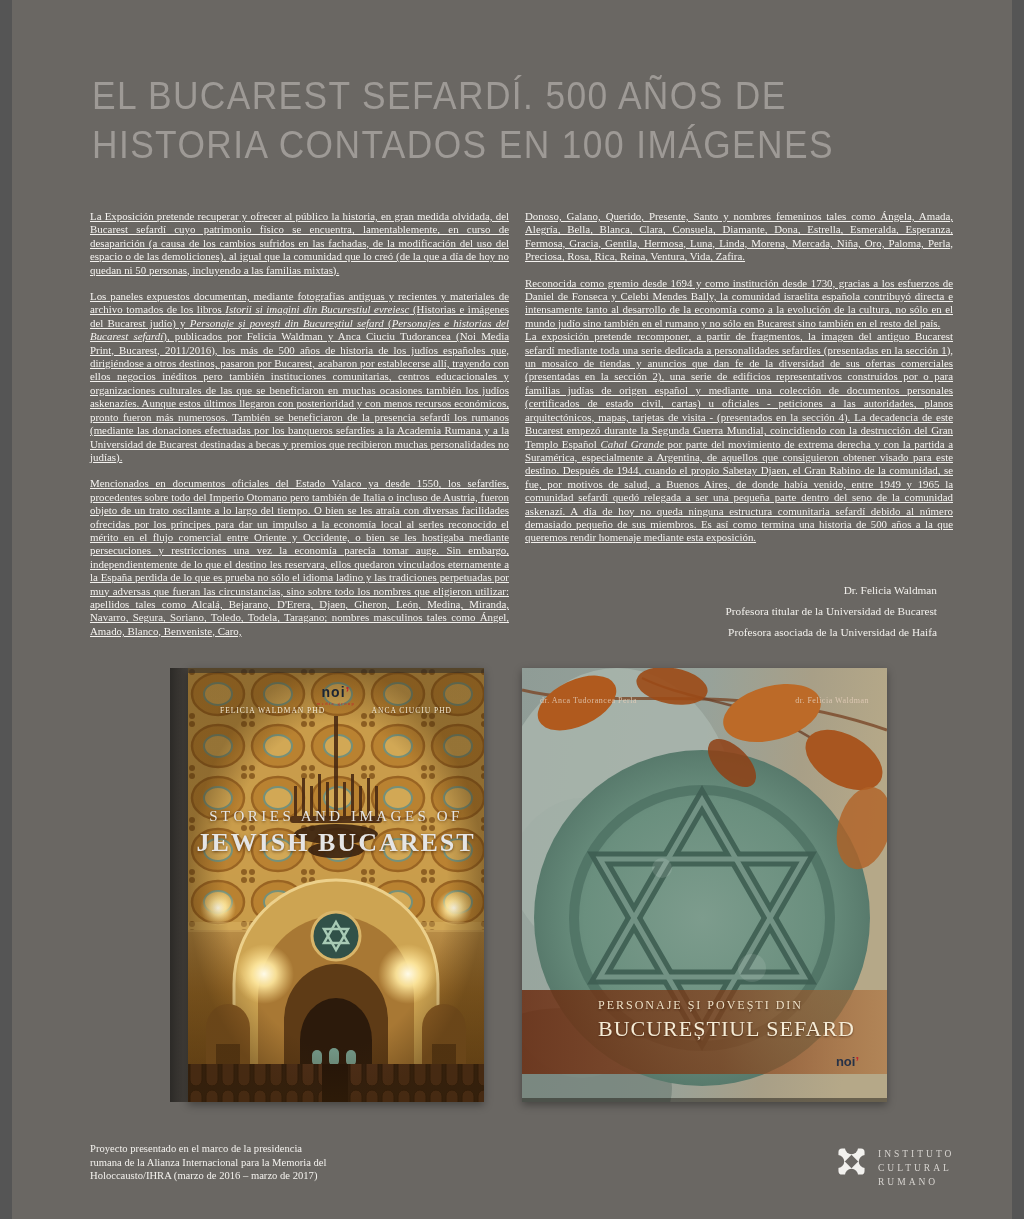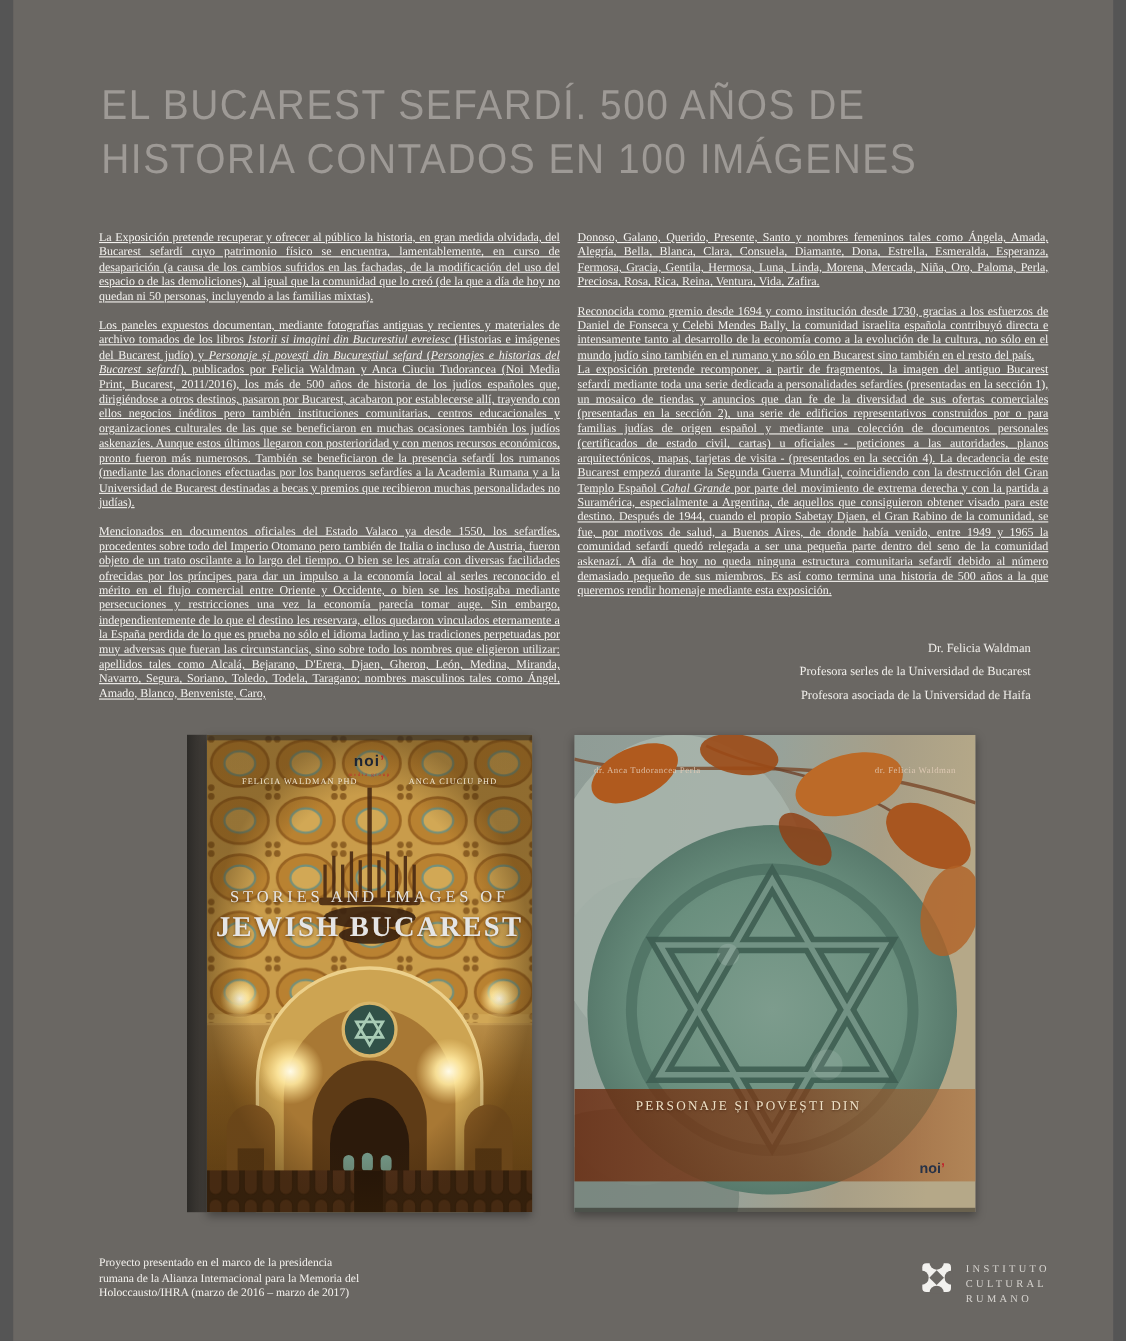--- a/index.html
+++ b/index.html
@@ -47,21 +47,21 @@
   .noi-badge .noi-word{font-family:"Liberation Sans",sans-serif;font-weight:bold;
     font-size:14px;color:#1c2433;letter-spacing:1px;}
   .noi-badge .noi-dot{color:#c1272d;}
   .noi-badge .noi-sub{display:block;font-size:4.6px;letter-spacing:1.4px;color:#c1272d;margin-top:2px;}
   .ltitle{left:0;width:100%;text-align:center;color:#e5e5e5;text-shadow:0 1px 3px rgba(70,35,0,.75);}
   .ltitle-upper{top:140px;font-size:15px;letter-spacing:3.5px;}
   .ltitle-main{top:160px;font-size:26px;font-weight:bold;letter-spacing:2px;}
   .credits-row{left:0;top:28px;width:100%;display:flex;justify-content:space-between;
     padding:0 18px;box-sizing:border-box;
     font-size:8px;letter-spacing:.5px;color:rgba(228,206,186,.85);}
-  .banner-text{left:0;top:330px;width:100%;padding-left:56px;box-sizing:border-box;
+  .banner-text{left:0;top:330px;width:100%;padding-left:76px;box-sizing:border-box;
     color:#efe2c8;text-shadow:0 1px 2px rgba(50,20,5,.6);}
   .banner-upper{font-size:12px;letter-spacing:2px;}
   .banner-main{font-size:22px;letter-spacing:1px;color:#f6ecd6;margin-top:3px;}
   .noi-small{left:auto;right:28px;top:386px;font-family:"Liberation Sans",sans-serif;
     font-weight:bold;font-size:13px;color:#273247;position:absolute;}
   .noi-small .noi-dot{color:#c1272d;}
   
   .footer-project{position:absolute;left:78px;top:1142px;
     font-size:10.6px;line-height:13.6px;color:#f4f2ee;}
   .icr{position:absolute;left:825px;top:1147px;display:flex;align-items:flex-start;}
@@ -85,21 +85,21 @@
   </div>
 
   <div class="col col-right">
     <p><span>Donoso, Galano, Querido, Presente, Santo y nombres femeninos tales como Ángela, Amada, Alegría, Bella, Blanca, Clara, Consuela, Diamante, Dona, Estrella, Esmeralda, Esperanza, Fermosa, Gracia, Gentila, Hermosa, Luna, Linda, Morena, Mercada, Niña, Oro, Paloma, Perla, Preciosa, Rosa, Rica, Reina, Ventura, Vida, Zafira.</span></p>
     <p class="tight"><span>Reconocida como gremio desde 1694 y como institución desde 1730, gracias a los esfuerzos de Daniel de Fonseca y Celebi Mendes Bally, la comunidad israelita española contribuyó directa e intensamente tanto al desarrollo de la economía como a la evolución de la cultura, no sólo en el mundo judío sino también en el rumano y no sólo en Bucarest sino también en el resto del país.</span></p>
     <p><span>La exposición pretende recomponer, a partir de fragmentos, la imagen del antiguo Bucarest sefardí mediante toda una serie dedicada a personalidades sefardíes (presentadas en la sección 1), un mosaico de tiendas y anuncios que dan fe de la diversidad de sus ofertas comerciales (presentadas en la sección 2), una serie de edificios representativos construidos por o para familias judías de origen español y mediante una colección de documentos personales (certificados de estado civil, cartas) u oficiales - peticiones a las autoridades, planos arquitectónicos, mapas, tarjetas de visita - (presentados en la sección 4). La decadencia de este Bucarest empezó durante la Segunda Guerra Mundial, coincidiendo con la destrucción del Gran Templo Español </span><span class="it">Cahal Grande</span><span> por parte del movimiento de extrema derecha y con la partida a Suramérica, especialmente a Argentina, de aquellos que consiguieron obtener visado para este destino. Después de 1944, cuando el propio Sabetay Djaen, el Gran Rabino de la comunidad, se fue, por motivos de salud, a Buenos Aires, de donde había venido, entre 1949 y 1965 la comunidad sefardí quedó relegada a ser una pequeña parte dentro del seno de la comunidad askenazí. A día de hoy no queda ninguna estructura comunitaria sefardí debido al número demasiado pequeño de sus miembros. Es así como termina una historia de 500 años a la que queremos rendir homenaje mediante esta exposición.</span></p>
   </div>
 
   <div class="signature">
     <div>Dr. Felicia Waldman</div>
-    <div>Profesora serles de la Universidad de Bucarest</div>
+    <div>Profesora titular de la Universidad de Bucarest</div>
     <div>Profesora asociada de la Universidad de Haifa</div>
   </div>
 
   <div class="book book-left">
     <div class="spine"></div>
     <div class="cover cover-left">
       <svg width="296" height="434" viewBox="0 0 296 434">
         <defs>
           <linearGradient id="wallg" x1="0" y1="0" x2="0" y2="1">
             <stop offset="0" stop-color="#c59a48"></stop>
@@ -239,20 +239,21 @@
         </g>
         <rect y="322" width="365" height="84" fill="url(#bannerg)"></rect>
         <rect y="430" width="365" height="4" fill="#1e1914" opacity=".5"></rect>
       </svg>
       <div class="ovl credits-row" style="position:absolute">
         <span>dr. Anca Tudorancea Perla</span>
         <span>dr. Felicia Waldman</span>
       </div>
       <div class="ovl banner-text" style="position:absolute">
         <div class="banner-upper">PERSONAJE ȘI POVEȘTI DIN</div>
+        <div class="banner-main">BUCUREȘTIUL SEFARD</div>
       </div>
       <div class="noi-small"><span>noi</span><span class="noi-dot">’</span></div>
     </div>
   </div>
 
   <div class="footer-project">
     <div>Proyecto presentado en el marco de la presidencia</div>
     <div>rumana de la Alianza Internacional para la Memoria del</div>
     <div>Holoccausto/IHRA (marzo de 2016 – marzo de 2017)</div>
   </div>

